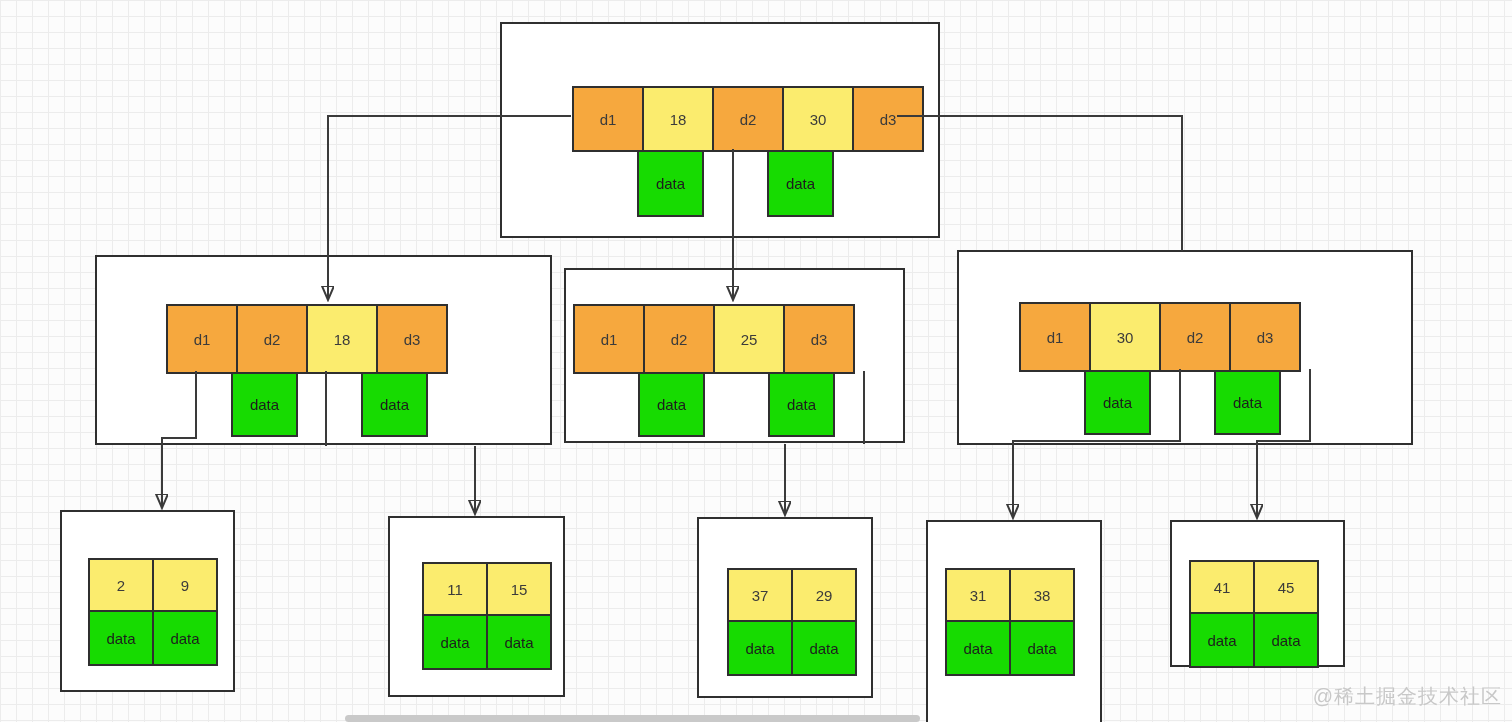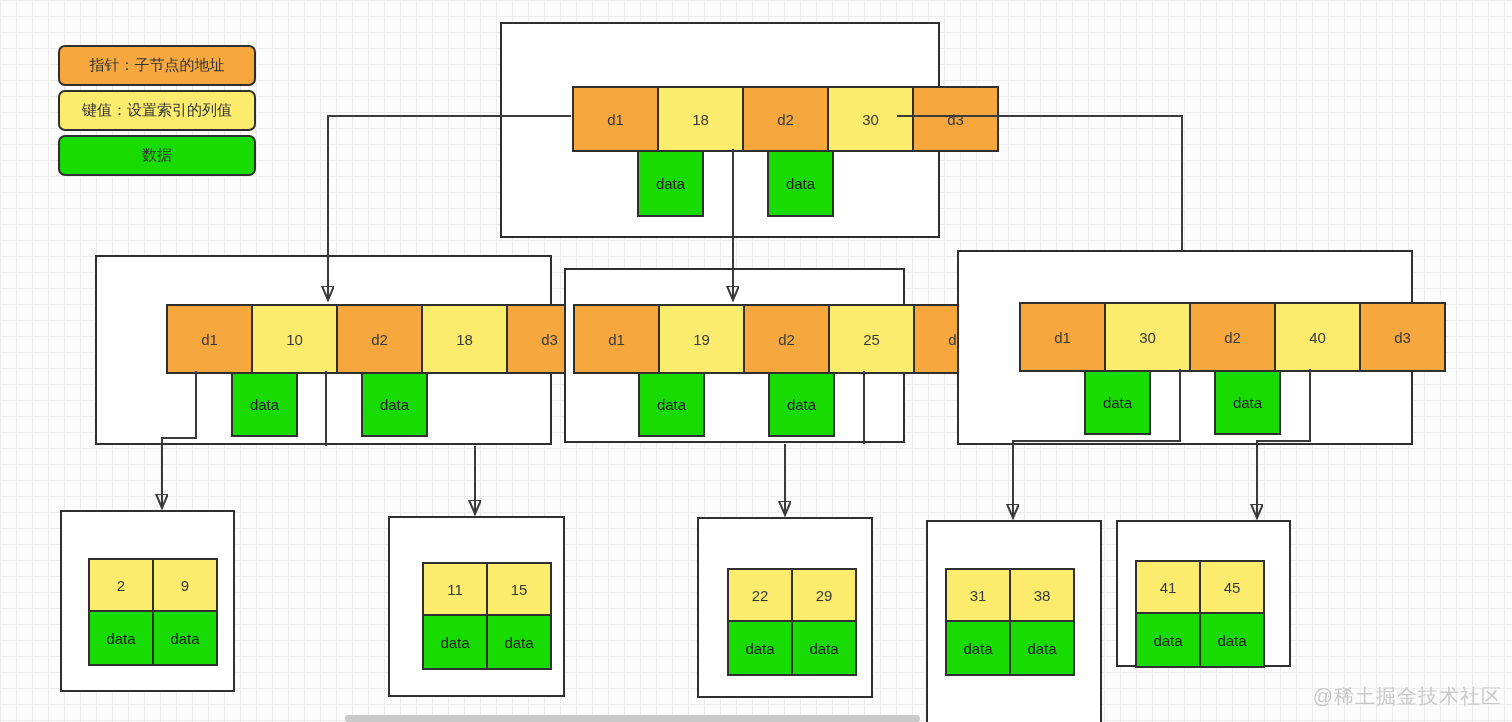--- a/index.html
+++ b/index.html
@@ -29,21 +29,21 @@
     font-size:15px;color:#333;
   }
   .legend-pointer{background:var(--pointer);}
   .legend-key{background:var(--key);}
   .legend-data{background:var(--data);}
 
   
   .node{position:absolute;background:#fff;border:2px solid var(--border);z-index:1;}
   .cellrow{position:absolute;display:flex;}
   .cell{
-    width:87px;border:2px solid var(--border);
+    width:72px;border:2px solid var(--border);
     display:flex;align-items:center;justify-content:center;
     font-size:15px;
   }
   .cell + .cell{margin-left:-2px;}
   .cell.pointer{background:var(--pointer);}
   .cell.key{background:var(--key);}
   .node.inner .cell{height:70px;}
   .node.rootn .cell{height:66px;}
   .datacell{
     position:absolute;width:67px;height:67px;
@@ -76,68 +76,60 @@
   .hscrollbar{
     position:absolute;left:345px;top:715px;width:575px;height:7px;
     background:#c9c9c9;border-radius:4px;z-index:3;
   }
 </style>
 </head>
 <body>
 
 <div class="canvas">
 
-  <div class="legend">
-    <div class="legend-item legend-pointer">指针：子节点的地址</div>
-    <div class="legend-item legend-key">键值：设置索引的列值</div>
-    <div class="legend-item legend-data">数据</div>
-  </div>
 
   <div class="node rootn" style="left:500px;top:22px;width:440px;height:216px;">
     <div class="cellrow" style="left:70px;top:62px;">
       <div class="cell pointer">d1</div>
       <div class="cell key">18</div>
       <div class="cell pointer">d2</div>
       <div class="cell key">30</div>
       <div class="cell pointer">d3</div>
     </div>
     <div class="datacell" style="left:135px;top:126px;">data</div>
     <div class="datacell" style="left:265px;top:126px;">data</div>
   </div>
 
   <div class="node inner" style="left:95px;top:255px;width:457px;height:190px;">
     <div class="cellrow" style="left:69px;top:47px;">
       <div class="cell pointer">d1</div>
-      <div class="cell key">10</div>
       <div class="cell pointer">d2</div>
       <div class="cell key">18</div>
       <div class="cell pointer">d3</div>
     </div>
     <div class="datacell" style="left:134px;top:115px;">data</div>
     <div class="datacell" style="left:264px;top:115px;">data</div>
   </div>
 
   <div class="node inner" style="left:564px;top:268px;width:341px;height:175px;">
     <div class="cellrow" style="left:7px;top:34px;">
       <div class="cell pointer">d1</div>
-      <div class="cell key">19</div>
       <div class="cell pointer">d2</div>
       <div class="cell key">25</div>
       <div class="cell pointer">d3</div>
     </div>
     <div class="datacell" style="left:72px;top:102px;">data</div>
     <div class="datacell" style="left:202px;top:102px;">data</div>
   </div>
 
   <div class="node inner" style="left:957px;top:250px;width:456px;height:195px;">
     <div class="cellrow" style="left:60px;top:50px;">
       <div class="cell pointer">d1</div>
       <div class="cell key">30</div>
       <div class="cell pointer">d2</div>
-      <div class="cell key">40</div>
       <div class="cell pointer">d3</div>
     </div>
     <div class="datacell" style="left:125px;top:118px;">data</div>
     <div class="datacell" style="left:255px;top:118px;">data</div>
   </div>
 
   <div class="node" style="left:60px;top:510px;width:175px;height:182px;">
     <div class="leaf-table" style="left:26px;top:46px;">
       <div class="leaf-row">
         <div class="lcell key">2</div>
@@ -159,21 +151,21 @@
       <div class="leaf-row">
         <div class="lcell data">data</div>
         <div class="lcell data">data</div>
       </div>
     </div>
   </div>
 
   <div class="node" style="left:697px;top:517px;width:176px;height:181px;">
     <div class="leaf-table" style="left:28px;top:49px;">
       <div class="leaf-row">
-        <div class="lcell key">22</div>
+        <div class="lcell key">37</div>
         <div class="lcell key">29</div>
       </div>
       <div class="leaf-row">
         <div class="lcell data">data</div>
         <div class="lcell data">data</div>
       </div>
     </div>
   </div>
 
   <div class="node" style="left:926px;top:520px;width:176px;height:228px;">
@@ -182,21 +174,21 @@
         <div class="lcell key">31</div>
         <div class="lcell key">38</div>
       </div>
       <div class="leaf-row">
         <div class="lcell data">data</div>
         <div class="lcell data">data</div>
       </div>
     </div>
   </div>
 
-  <div class="node" style="left:1116px;top:520px;width:175px;height:147px;text-decoration:underline;">
+  <div class="node" style="left:1170px;top:520px;width:175px;height:147px;text-decoration:underline;">
     <div class="leaf-table" style="left:17px;top:38px;">
       <div class="leaf-row">
         <div class="lcell key">41</div>
         <div class="lcell key">45</div>
       </div>
       <div class="leaf-row">
         <div class="lcell data">data</div>
         <div class="lcell data">data</div>
       </div>
     </div>

